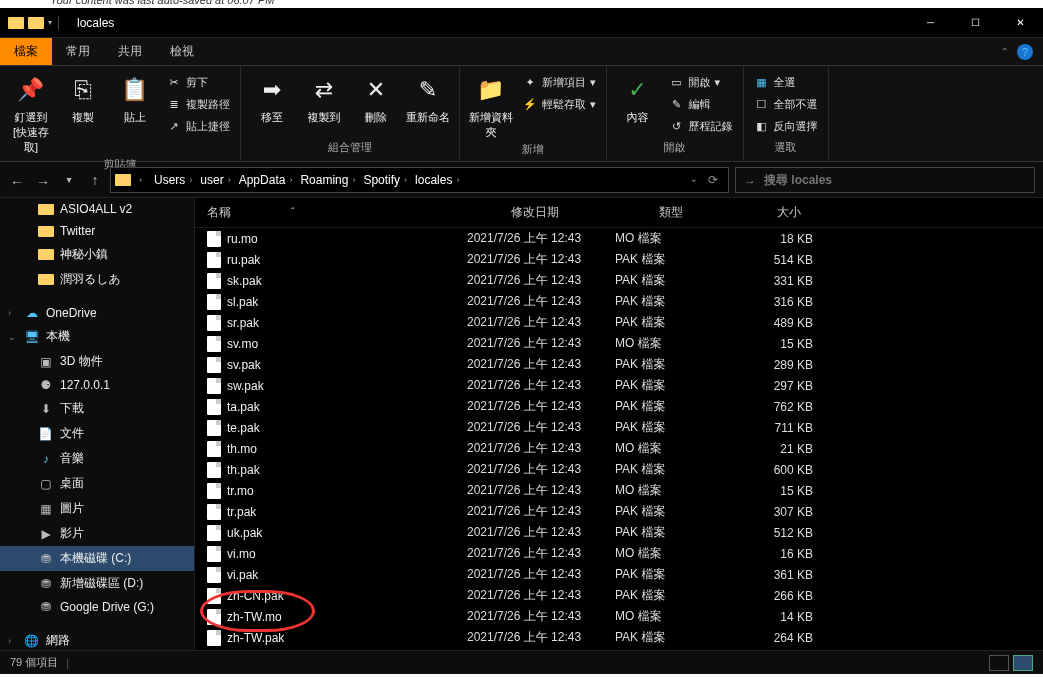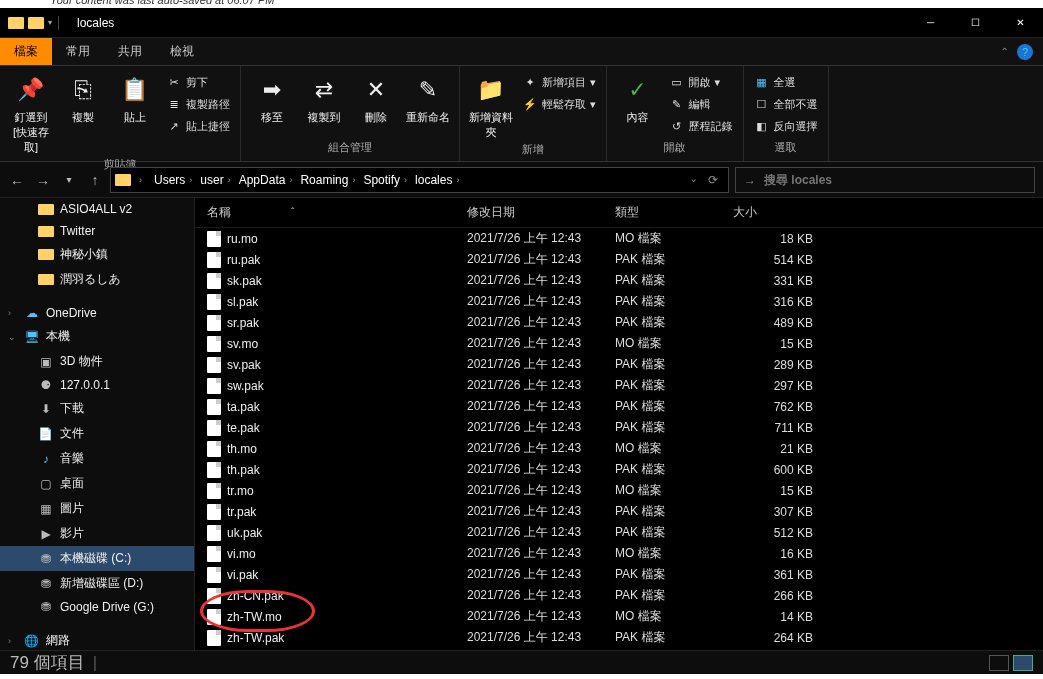--- a/index.html
+++ b/index.html
@@ -46,36 +46,36 @@
 .side-item { display: flex; align-items: center; gap: 6px; padding: 4px 8px 4px 24px; font-size: 12px; color: #eee; }
 .side-item.root { padding-left: 8px; }
 .side-item.lvl1 { padding-left: 38px; }
 .side-item.selected { background: #2c4a6b; }
 .side-item .arrow { width: 10px; font-size: 9px; color: #888; }
 .side-ico { width: 16px; height: 14px; display: inline-flex; align-items: center; justify-content: center; }
 .folder-y { background: #ffd166; width: 16px; height: 11px; border-radius: 1px; }
 .content { flex: 1; background: #000; display: flex; flex-direction: column; position: relative; justify-content: space-between; }
 .headers { display: flex; padding: 6px 12px 6px 12px; color: #ccc; font-size: 12px; border-bottom: 1px solid #1a1a1a; }
 .headers .col-name { width: 260px; }
-.headers .col-date { width: 148px; }
+.headers .col-date { width: 148px; margin-left: 44px; }
 .headers .col-type { width: 118px; }
 .headers .col-size { width: 80px; text-align: left; }
 .headers .sort { font-size: 10px; margin-left: 60px; }
 .file-list { flex: 1; overflow-y: auto; }
 .file-list::-webkit-scrollbar { width: 14px; }
 .file-list::-webkit-scrollbar-track { background: #1a1a1a; }
 .file-list::-webkit-scrollbar-thumb { background: #444; }
 .file-row { display: flex; padding: 2px 12px; font-size: 12px; color: #eee; align-items: center; height: 21px; }
 .file-row .col-name { width: 260px; display: flex; align-items: center; gap: 6px; }
 .file-row .col-date { width: 148px; color: #ddd; }
 .file-row .col-type { width: 118px; color: #ddd; }
 .file-row .col-size { width: 80px; text-align: right; color: #ddd; }
 .file-ico { width: 14px; height: 16px; background: #fff; border-radius: 1px; position: relative; }
 .file-ico::after { content: ''; position: absolute; top: 0; right: 0; width: 5px; height: 5px; background: #ccc; }
-.statusbar { height: 24px; background: #0d0d0d; display: flex; align-items: center; padding: 0 10px; font-size: 17px; color: #bbb; border-top: 1px solid #222; }
+.statusbar { height: 24px; background: #0d0d0d; display: flex; align-items: center; padding: 0 10px; font-size: 11px; color: #bbb; border-top: 1px solid #222; }
 .statusbar .spacer { flex: 1; }
 .statusbar .view-btn { width: 20px; height: 16px; border: 1px solid #555; margin-left: 4px; }
 .statusbar .view-btn.active { background: #2c4a6b; border-color: #4a8; }
 .red-circle { position: absolute; border: 3px solid #e33; border-radius: 50% / 60%; width: 115px; height: 42px; left: 200px; top: 582px; pointer-events: none; z-index: 100; }
 .footer-spacer { height: 21px; background: #fff; }
 </style>
 </head>
 <body>
 
 <div class="autosave-bar">Your content was last auto-saved at 06:07 PM</div>

